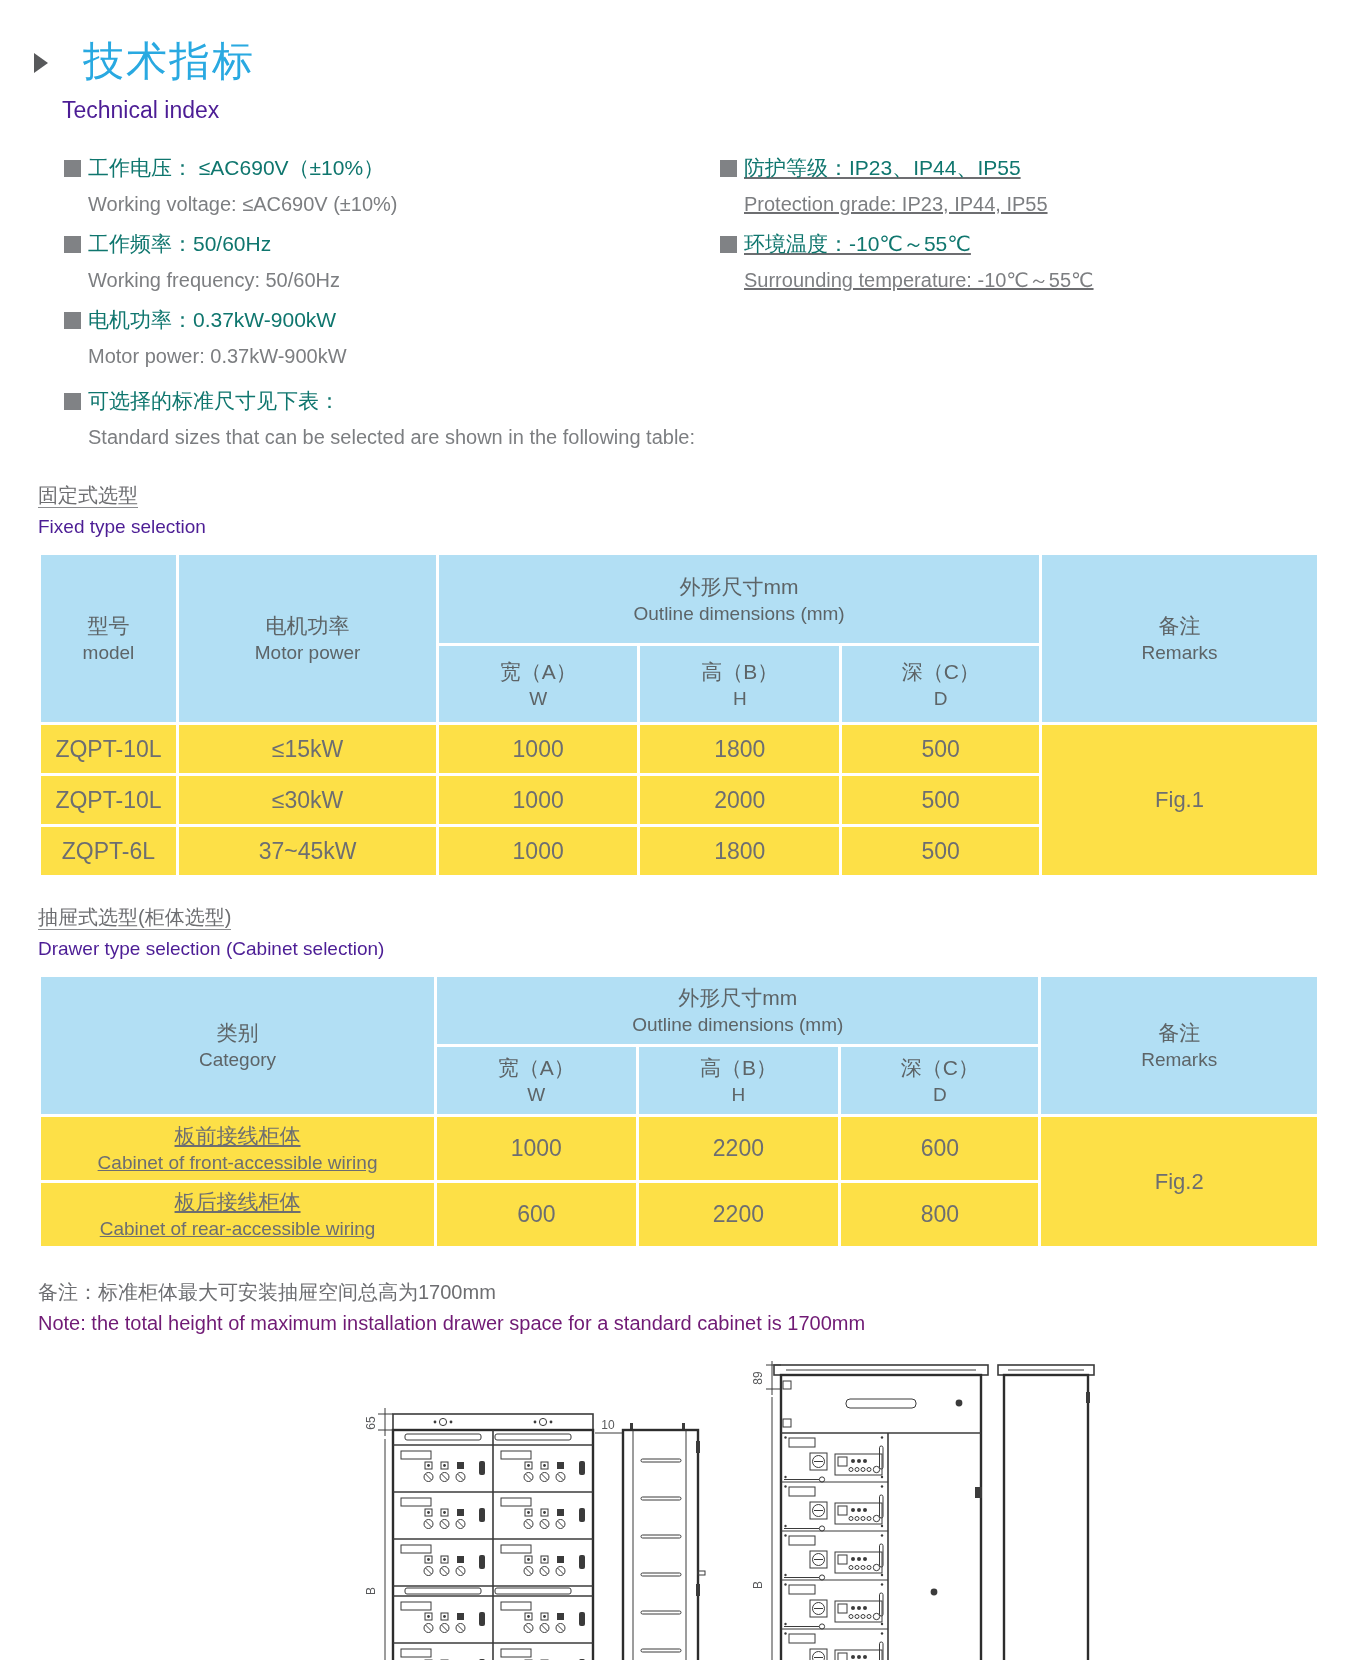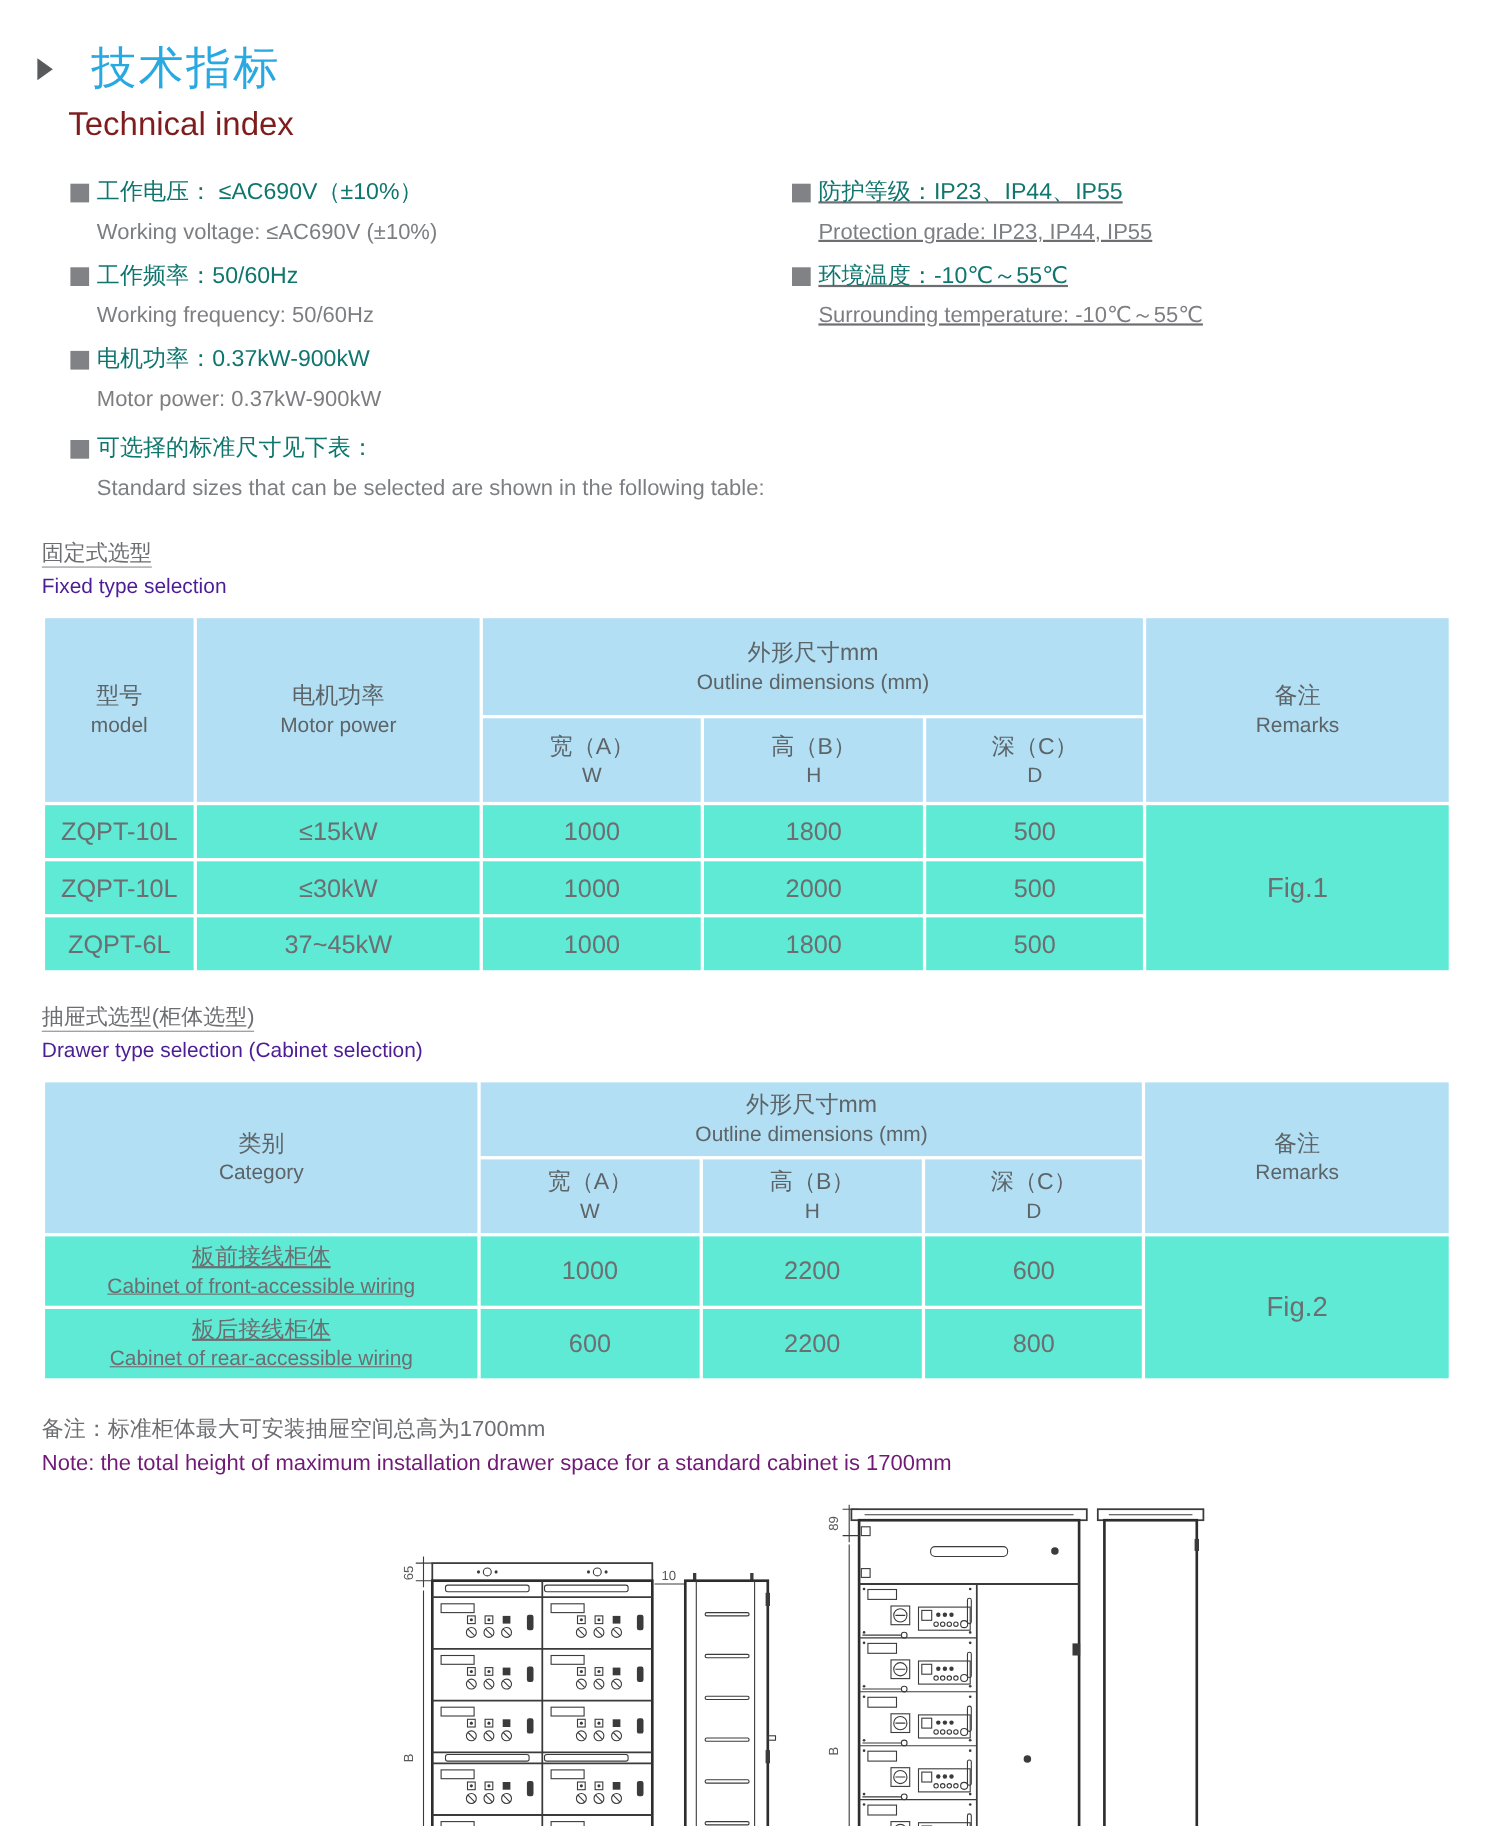--- a/index.html
+++ b/index.html
@@ -13,21 +13,21 @@
 
   
   .title-row { display:flex; align-items:center; }
   .arrow {
     width:0; height:0; margin:2px 14px 0 -4px;
     border-left:14px solid #58595b;
     border-top:10px solid transparent;
     border-bottom:10px solid transparent;
   }
   h1.title { font-size:41px; font-weight:400; color:#29a9e1; letter-spacing:2px;margin-left:21px; }
-  .subtitle { font-size:30px; color:#7f1d1d; margin:8px 0 0 24px; }
+  .subtitle { font-size:23px; color:#4c1d95; margin:8px 0 0 24px; }
 
   
   .specs { display:flex; margin-top:26px; }
   .specs .col-left  { width:640px; padding-left:26px; }
   .specs .col-right { flex:1; padding-left:42px;text-decoration:underline; }
   .spec-item { margin-bottom:3px; }
   .spec-item .zh {
     font-size:21px; color:#0f766e; line-height:36px;
     display:flex; align-items:center;
   }
@@ -46,31 +46,31 @@
   
   table.spec-table {
     width:100%; border-collapse:separate; border-spacing:3px;
     margin-top:14px; table-layout:fixed;
   }
   table.spec-table th {
     background:#b2dff4; font-weight:400; text-align:center;
     color:#5d6467; padding:6px 2px;
   }
   table.spec-table td {
-    background:#5eead4; text-align:center; color:#6d6e71; padding:4px 2px;
+    background:#fde047; text-align:center; color:#6d6e71; padding:4px 2px;
   }
   .cell-zh { font-size:21px; line-height:29px; }
   .cell-en { font-size:19px; line-height:26px; }
   .th-top { height:88px; }
   .th-sub { height:76px; }
   td.num  { font-size:23px; height:48px; }
   td.model{ font-size:23px; height:48px; }
   td.cat .cell-zh { font-size:21px; }
   td.cat { height:58px;text-decoration:underline; }
-  td.remark { font-size:25px; }
+  td.remark { font-size:22px; }
 
   
   .note { margin-top:28px; }
   .note .zh { font-size:20px; color:#6d6e71; line-height:31px; }
   .note .en { font-size:20px; color:#701a75; line-height:31px; }
 
   
   .figures { position:relative; height:540px; margin-top:2px; }
   .fig1 { position:absolute; left:300px; top:38px; }
   .fig2 { position:absolute; left:688px; top:-4px; }

